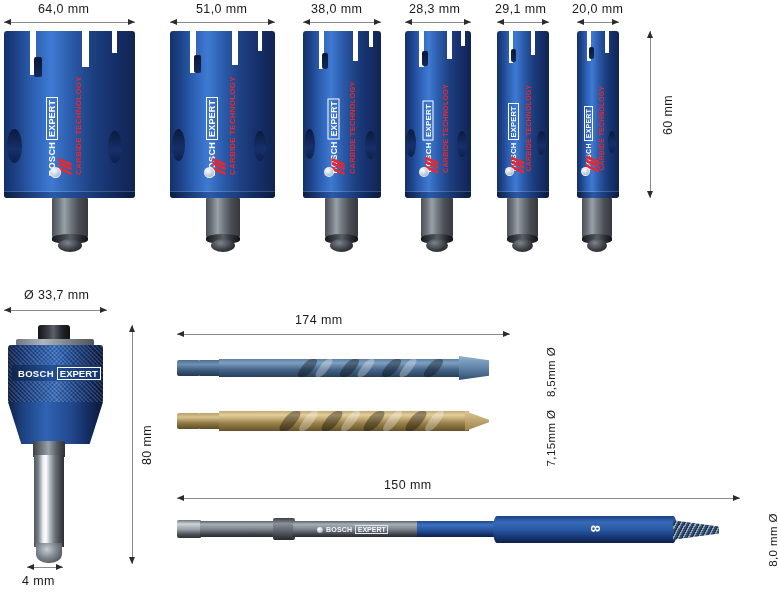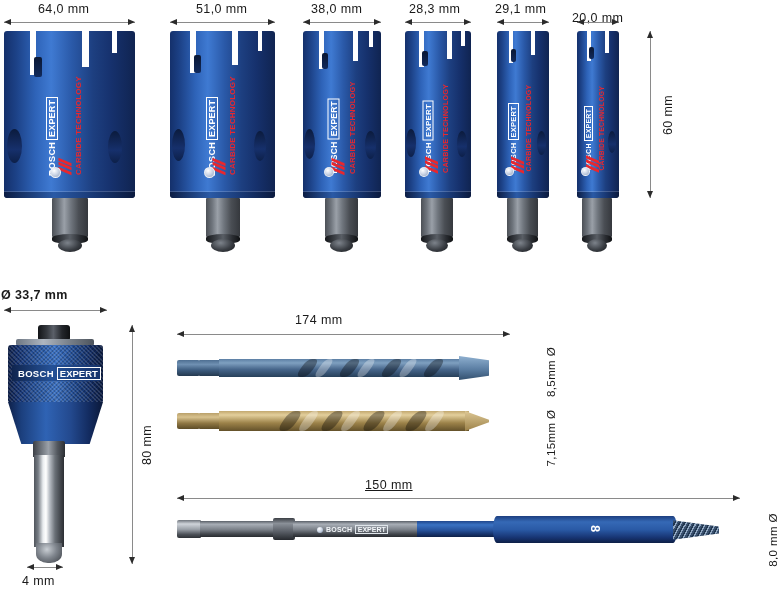--- a/index.html
+++ b/index.html
@@ -338,21 +338,21 @@
 
   <div class="dim-label" style="left:311px; top:2px;">38,0 mm</div>
   <div class="dim-h" style="left:303px; top:22px; width:78px;"></div>
 
   <div class="dim-label" style="left:409px; top:2px;">28,3 mm</div>
   <div class="dim-h" style="left:405px; top:22px; width:66px;"></div>
 
   <div class="dim-label" style="left:495px; top:2px;">29,1 mm</div>
   <div class="dim-h" style="left:497px; top:22px; width:52px;"></div>
 
-  <div class="dim-label" style="left:572px; top:11px;">20,0 mm</div>
+  <div class="dim-label" style="left:572px; top:2px;">20,0 mm</div>
   <div class="dim-h" style="left:577px; top:22px; width:42px;"></div>
 
   <div class="dim-v" style="left:650px; top:31px; height:167px;"></div>
   <div class="dim-label vlabel" style="left:638px; top:108px; width:60px; text-align:center;">60 mm</div>
 
   <div class="saw" style="left:4px; top:31px; width:131px; height:167px;">
     <div class="saw-body" style="height:167px;"></div>
     <div class="slot" style="left:26px; top:0; width:6px; height:44px;"></div>
     <div class="slot" style="left:78px; top:0; width:7px; height:36px;"></div>
     <div class="slot" style="left:108px; top:0; width:5px; height:22px;"></div>
@@ -520,21 +520,21 @@
       <div class="chev"></div>
       <div class="chev"></div>
     </div>
     <div class="logo-dot" style="left:4px; top:136px; width:9px; height:9px;"></div>
 
     <div class="shank-hex" style="left:5px; top:167px; width:30px; height:39px;"></div>
     <div class="shank-collar" style="left:5px; top:203px; width:30px; height:10px;"></div>
     <div class="shank-tip" style="left:10px; top:208px; width:20px; height:13px;"></div>
   </div>
 
-  <div class="dim-label" style="left:1px; top:288px;font-weight:bold;">Ø 33,7 mm</div>
+  <div class="dim-label" style="left:24px; top:288px;">Ø 33,7 mm</div>
   <div class="dim-h" style="left:4px; top:310px; width:103px;"></div>
 
   <div class="dim-v" style="left:132px; top:325px; height:239px;"></div>
   <div class="dim-label vlabel" style="left:118px; top:438px; width:58px; text-align:center;">80 mm</div>
 
   <div class="dim-h" style="left:27px; top:567px; width:36px;"></div>
   <div class="dim-label" style="left:22px; top:574px;">4 mm</div>
 
   <div class="adapter" style="left:4px; top:325px; width:103px; height:239px;">
 
@@ -590,21 +590,21 @@
     <div class="twist-light" style="left:126px; top:6px; width:11px; height:20px;"></div>
     <div class="twist" style="left:148px; top:6px; width:14px; height:20px;"></div>
     <div class="twist-light" style="left:168px; top:6px; width:11px; height:20px;"></div>
     <div class="twist" style="left:190px; top:6px; width:14px; height:20px;"></div>
     <div class="twist-light" style="left:210px; top:6px; width:11px; height:20px;"></div>
     <div class="twist" style="left:232px; top:6px; width:14px; height:20px;"></div>
     <div class="twist-light" style="left:252px; top:6px; width:11px; height:20px;"></div>
     <div class="gold-point gold-point-fix" style="left:288px; top:6px; width:24px; height:20px;"></div>
   </div>
 
-  <div class="dim-label" style="left:365px; top:478px;text-decoration:underline;">150 mm</div>
+  <div class="dim-label" style="left:384px; top:478px;">150 mm</div>
   <div class="dim-h" style="left:177px; top:498px; width:563px;"></div>
 
   <div class="dim-label small vlabel" style="left:733px; top:534px; width:80px; text-align:center;">8,0 mm Ø</div>
 
   <div class="bit" style="left:177px; top:512px; width:563px; height:36px;">
     <div class="spade-hex" style="left:0; top:8px; width:24px; height:18px;"></div>
     <div class="spade-rod" style="left:23px; top:9px; width:75px; height:16px;"></div>
     <div class="spade-ring" style="left:96px; top:6px; width:22px; height:22px;"></div>
     <div class="spade-rod" style="left:116px; top:9px; width:126px; height:16px;"></div>
     <div class="rod-brand" style="left:140px; top:12px; height:11px;">

